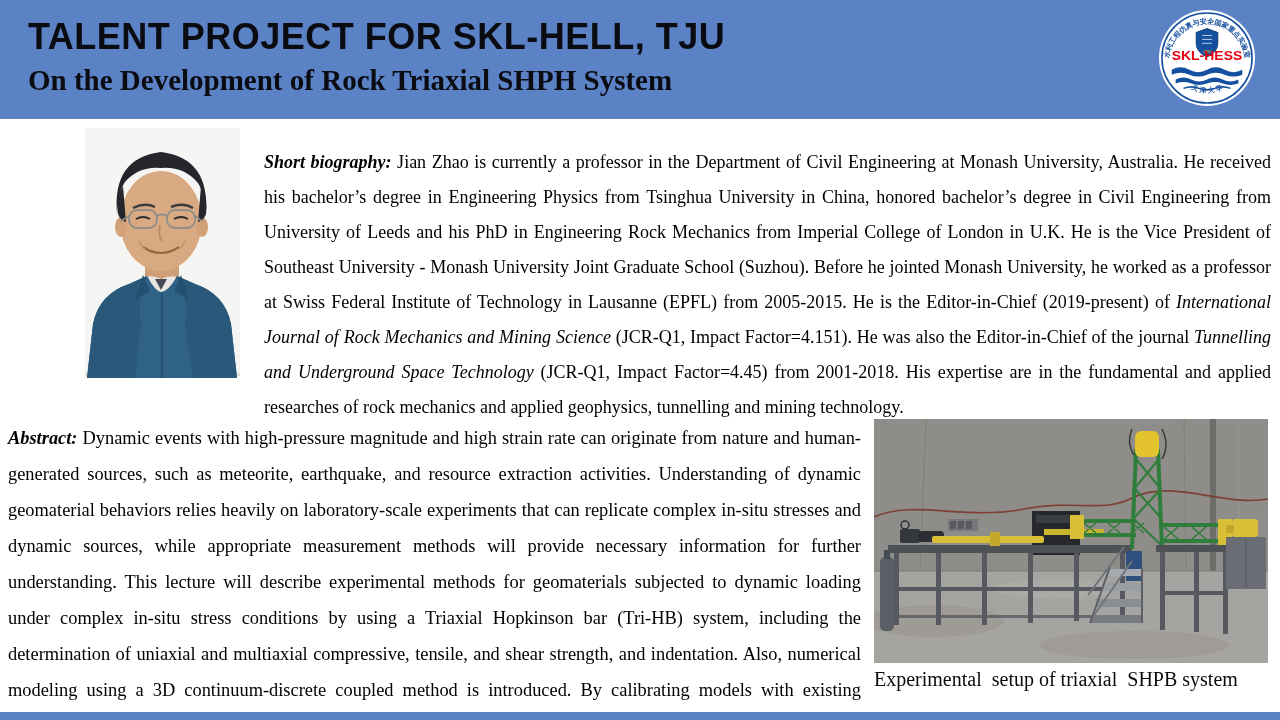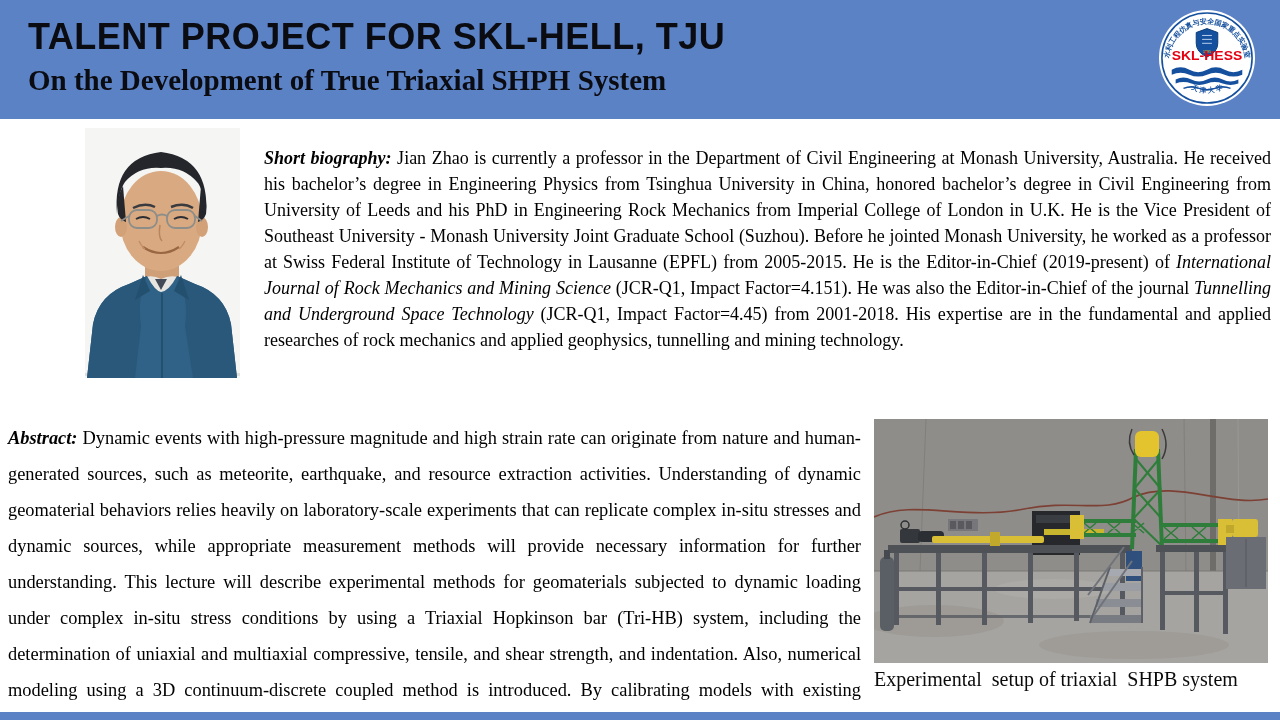--- a/index.html
+++ b/index.html
@@ -14,21 +14,21 @@
   .header .subtitle{position:absolute;left:28px;top:64px;margin:0;
       font-family:"Liberation Serif",serif;font-weight:bold;font-size:29px;
       color:#0b0b12;white-space:nowrap;}
   .logo{position:absolute;right:24px;top:9px;width:98px;height:98px;}
 
   
   .portrait{position:absolute;left:85px;top:128px;width:155px;height:250px;}
 
   
   .bio{position:absolute;left:264px;top:127px;width:1007px;
-       font-size:18px;line-height:26px;text-align:justify;}
+       font-size:18px;line-height:35px;text-align:justify;}
   
   .abstract{position:absolute;left:8px;top:402px;width:853px;
        font-size:18.4px;line-height:36px;text-align:justify;}
   .seg-lead{font-weight:bold;font-style:italic;}
   .seg-italic{font-style:italic;}
   .seg-normal{}
 
   
   .equip{position:absolute;left:874px;top:419px;width:394px;height:244px;}
   .equip-caption{position:absolute;left:874px;top:668px;width:394px;
@@ -37,21 +37,21 @@
   
   .bottom-bar{position:absolute;left:0;bottom:0;width:1280px;height:8px;background:#5b82c5;}
 </style>
 </head>
 <body>
 
 <div class="slide">
 
   <div class="header">
     <h1 class="title">TALENT PROJECT FOR SKL-HELL, TJU</h1>
-    <h2 class="subtitle">On the Development of True Triaxial SHPH System</h2>
+    <h2 class="subtitle">On the Development of Rock Triaxial SHPH System</h2>
 
     <svg class="logo" viewBox="0 0 100 100">
       <circle cx="50" cy="50" r="49" fill="#ffffff"></circle>
       <circle cx="50" cy="50" r="46" fill="none" stroke="#15509e" stroke-width="1.6"></circle>
       <defs>
         <path id="arcTop" d="M 11,54 A 39,39 0 0 1 89,54" fill="none"></path>
         <path id="arcBottom" d="M 22,72 A 36,36 0 0 0 78,72" fill="none"></path>
       </defs>
       <text font-size="7.2" font-weight="bold" fill="#15509e" font-family="Liberation Sans,sans-serif">
         <textPath href="#arcTop" startOffset="50%" text-anchor="middle">水利工程仿真与安全国家重点实验室</textPath>

